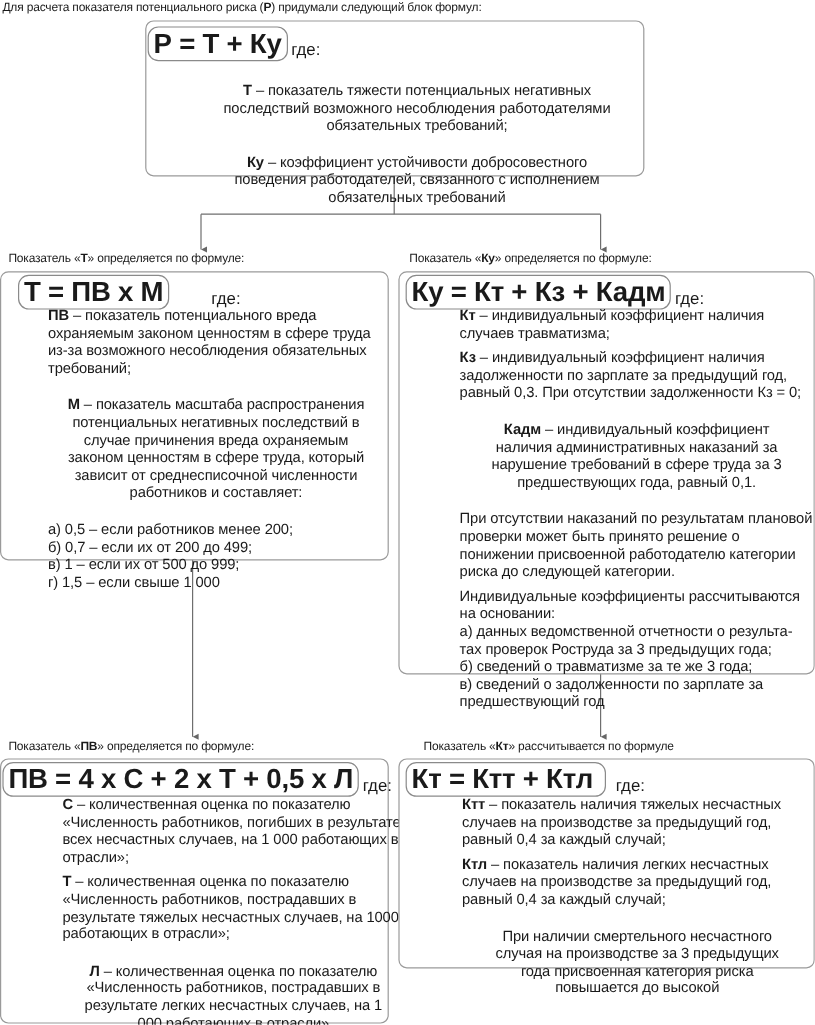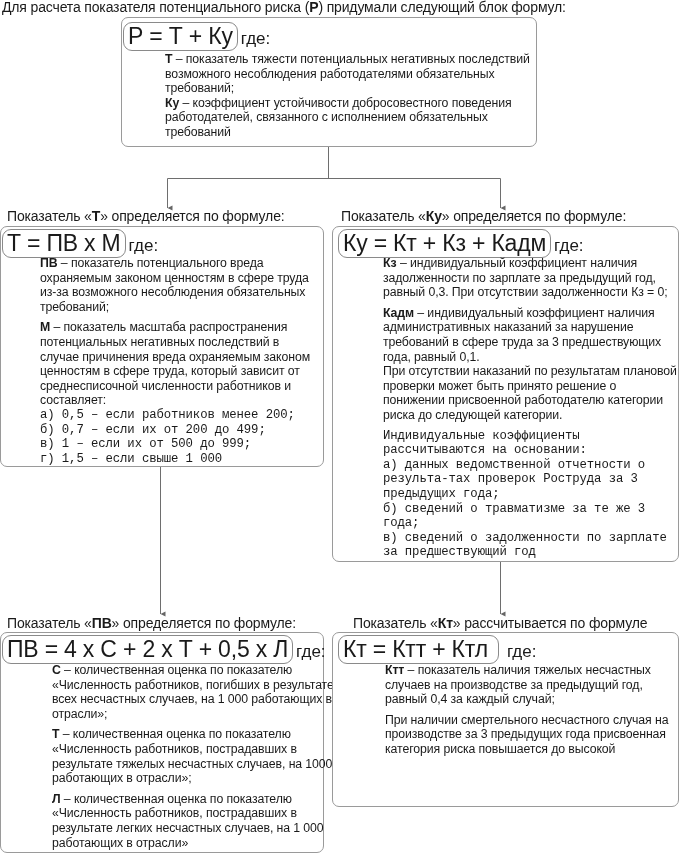--- a/index.html
+++ b/index.html
@@ -1,29 +1,29 @@
 <!DOCTYPE html>
 <html><head>
 <meta charset="utf-8">
 <style>
   html, body { margin: 0; padding: 0; background: #ffffff; }
   body { width: 679px; height: 854px; position: relative; overflow: hidden;
          font-family: "Liberation Sans", sans-serif; color: #1a1a1a; }
-  .caption { position: absolute; font-size: 14px; letter-spacing: -0.15px; white-space: nowrap; line-height: 14px; }
+  .caption { position: absolute; font-size: 10px; letter-spacing: -0.15px; white-space: nowrap; line-height: 14px; }
   .caption b { font-weight: bold; }
   .box { position: absolute; border: 1px solid #9a9a9a; border-radius: 7px; background: #fff; box-sizing: border-box; }
   .formula-row { position: absolute; display: flex; align-items: flex-end; }
-  .formula { border: 1px solid #8a8a8a; border-radius: 9px; font-weight: normal; font-size: 23px;
+  .formula { border: 1px solid #8a8a8a; border-radius: 9px; font-weight: bold; font-size: 23px;
              line-height: 26px; padding: 0 4px 1px 4px; white-space: nowrap; letter-spacing: -0.2px; }
-  .gde { font-size: 17px; margin-left: 3px; margin-bottom: 2px; }
+  .gde { font-size: 14px; margin-left: 3px; margin-bottom: 2px; }
   .body { position: absolute; font-size: 12.3px; line-height: 14.6px; letter-spacing: -0.1px; }
   .body p { margin: 0 0 6px 0; }
-  .body p.tight { margin: 0; }
+  .body p.tight { margin: 16px; text-align: center; }
   .body b { font-weight: bold; }
-  .body .line { display: block; font-family: Liberation Mono, monospace; }
+  .body .line { display: block; }
   svg.conn { position: absolute; left: 0; top: 0; width: 679px; height: 854px; pointer-events: none; }
 </style>
 </head>
 <body>
 
 <svg class="conn" viewBox="0 0 679 854">
   <defs>
     <marker id="arr" markerWidth="6" markerHeight="6" refX="3" refY="5" orient="auto">
       <path d="M0.5,0 L3,5 L5.5,0" fill="#666" stroke="none"></path>
     </marker>
@@ -49,21 +49,21 @@
 </div>
 <div class="body" style="left:165px; top:52px; width:365px;">
   <p class="tight"><b>Т</b><span> – показатель тяжести потенциальных негативных последствий возможного несоблюдения работодателями обязательных требований;</span></p>
   <p class="tight"><b>Ку</b><span> – коэффициент устойчивости добросовестного поведения работодателей, связанного с исполнением обязательных требований</span></p>
 </div>
 
 <div class="caption" style="left:7px; top:209px;">
   <span>Показатель «</span><b>Т</b><span>» определяется по формуле:</span>
 </div>
 <div class="box" style="left:0px; top:226px; width:324px; height:241px;"></div>
-<div class="formula-row" style="left:2px; top:229px;">
+<div class="formula-row" style="left:15px; top:229px;gap:32px;">
   <div class="formula">Т = ПВ х М</div>
   <span class="gde">где:</span>
 </div>
 <div class="body" style="left:40px; top:256px; width:280px;">
   <p><b>ПВ</b><span> – показатель потенциального вреда охраняемым законом ценностям в сфере труда из-за возможного несоблюдения обязательных требований;</span></p>
   <p class="tight"><b>М</b><span> – показатель масштаба распространения потенциальных негативных последствий в случае причинения вреда охраняемым законом ценностям в сфере труда, который зависит от среднесписочной численности работников и составляет:</span></p>
   <span class="line">а) 0,5 – если работников менее 200;</span>
   <span class="line">б) 0,7 – если их от 200 до 499;</span>
   <span class="line">в) 1 – если их от 500 до 999;</span>
   <span class="line">г) 1,5 – если свыше 1 000</span>
@@ -71,20 +71,21 @@
 
 <div class="caption" style="left:341px; top:209px;">
   <span>Показатель «</span><b>Ку</b><span>» определяется по формуле:</span>
 </div>
 <div class="box" style="left:332px; top:226px; width:347px; height:336px;"></div>
 <div class="formula-row" style="left:338px; top:229px;">
   <div class="formula">Ку = Кт + Кз + Кадм</div>
   <span class="gde">где:</span>
 </div>
 <div class="body" style="left:383px; top:256px; width:295px;">
+  <p><b>Кт</b><span> – индивидуальный коэффициент наличия случаев травматизма;</span></p>
   <p><b>Кз</b><span> – индивидуальный коэффициент наличия задолженности по зарплате за предыдущий год, равный 0,3. При отсутствии задолженности Кз = 0;</span></p>
   <p class="tight"><b>Кадм</b><span> – индивидуальный коэффициент наличия административных наказаний за нарушение требований в сфере труда за 3 предшествующих года, равный 0,1.</span></p>
   <p>При отсутствии наказаний по результатам плановой проверки может быть принято решение о понижении присвоенной работодателю категории риска до следующей категории.</p>
   <span class="line">Индивидуальные коэффициенты рассчитываются на основании:</span>
   <span class="line">а) данных ведомственной отчетности о результа-тах проверок Роструда за 3 предыдущих года;</span>
   <span class="line">б) сведений о травматизме за те же 3 года;</span>
   <span class="line">в) сведений о задолженности по зарплате за предшествующий год</span>
 </div>
 
 <div class="caption" style="left:7px; top:616px;">
@@ -104,14 +105,15 @@
 <div class="caption" style="left:341px; top:616px;margin-left:12px;">
   <span>Показатель «</span><b>Кт</b><span>» рассчитывается по формуле</span>
 </div>
 <div class="box" style="left:332px; top:632px; width:347px; height:175px;"></div>
 <div class="formula-row" style="left:338px; top:635px;">
   <div class="formula" style="padding-right:10px;">Кт = Ктт + Ктл</div>
   <span class="gde" style="margin-left:8px;">где:</span>
 </div>
 <div class="body" style="left:385px; top:663px; width:292px;">
   <p><b>Ктт</b><span> – показатель наличия тяжелых несчастных случаев на производстве за предыдущий год, равный 0,4 за каждый случай;</span></p>
+  <p><b>Ктл</b><span> – показатель наличия легких несчастных случаев на производстве за предыдущий год, равный 0,4 за каждый случай;</span></p>
   <p class="tight">При наличии смертельного несчастного случая на производстве за 3 предыдущих года присвоенная категория риска повышается до высокой</p>
 </div>
 
 </body></html>

